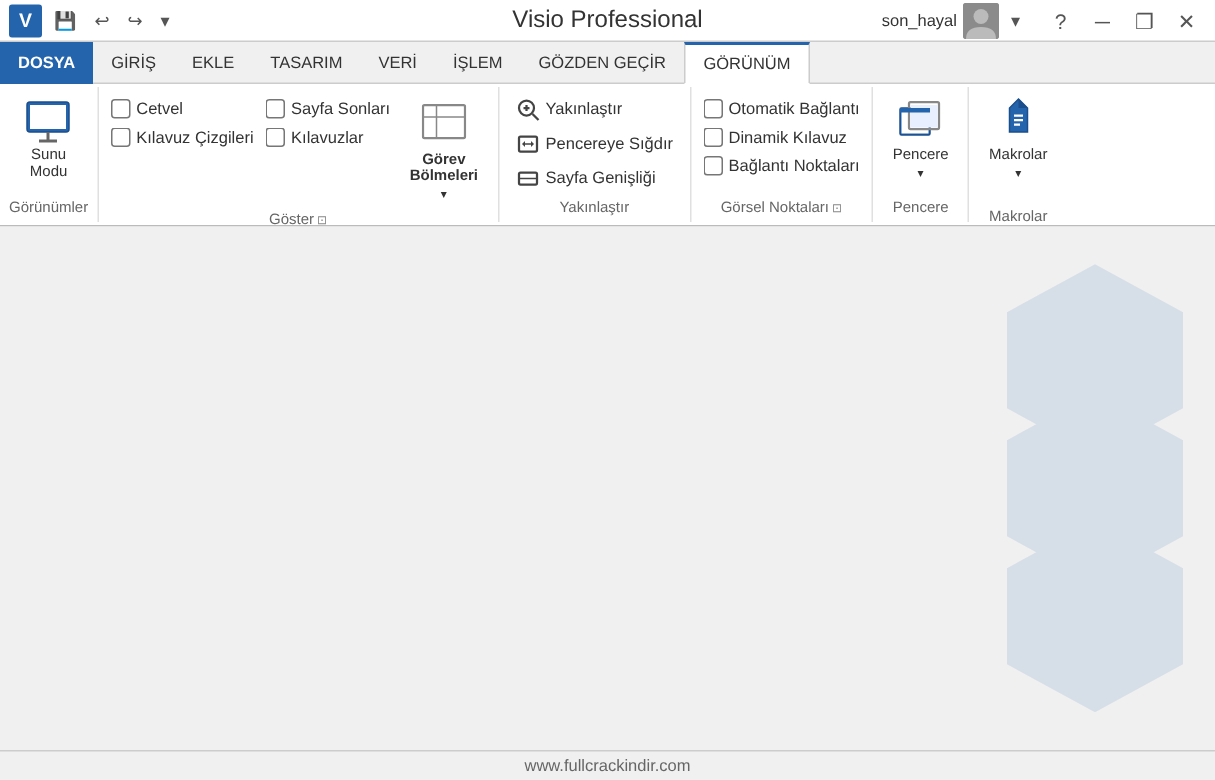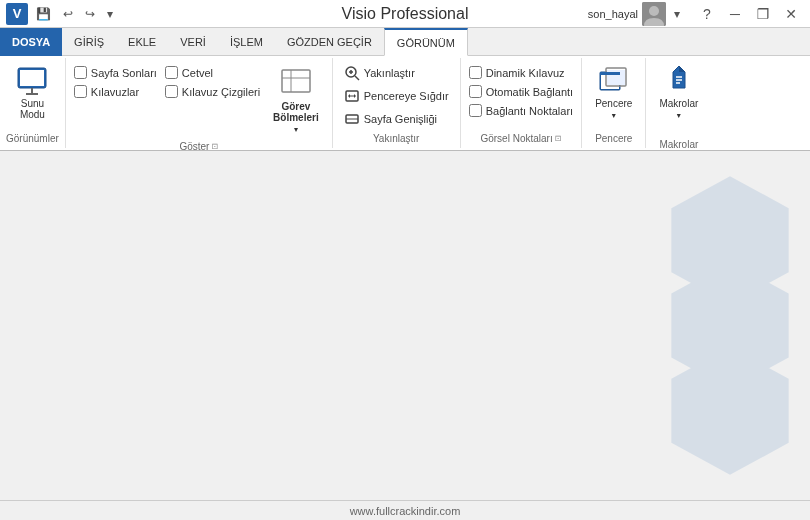--- a/index.html
+++ b/index.html
@@ -266,20 +266,21 @@
     <button class="win-btn">─</button>
     <button class="win-btn">❐</button>
     <button class="win-btn close">✕</button>
   </div>
 </div>
 
 <div id="ribbon-tabs">
   <button class="ribbon-tab active">DOSYA</button>
   <button class="ribbon-tab">GİRİŞ</button>
   <button class="ribbon-tab">EKLE</button>
+  <button class="ribbon-tab">TASARIM</button>
   <button class="ribbon-tab">VERİ</button>
   <button class="ribbon-tab">İŞLEM</button>
   <button class="ribbon-tab">GÖZDEN GEÇİR</button>
   <button class="ribbon-tab selected-view">GÖRÜNÜM</button>
 </div>
 
 <div id="ribbon">
 
   <div class="ribbon-group">
     <div class="ribbon-group-content">
@@ -299,36 +300,36 @@
       <span>Görünümler</span>
     </div>
   </div>
 
   <div class="ribbon-group">
     <div class="ribbon-group-content">
 
       <div class="col-checkboxes">
         <label class="checkbox-row">
           <input type="checkbox" style="">
+          <span>Cetvel</span>
+        </label>
+        <label class="checkbox-row">
+          <input type="checkbox" style="">
+          <span>Kılavuz Çizgileri</span>
+        </label>
+      </div>
+
+      <div class="col-checkboxes">
+        <label class="checkbox-row">
+          <input type="checkbox" style="">
           <span>Sayfa Sonları</span>
         </label>
         <label class="checkbox-row">
           <input type="checkbox" style="">
           <span>Kılavuzlar</span>
-        </label>
-      </div>
-
-      <div class="col-checkboxes">
-        <label class="checkbox-row">
-          <input type="checkbox" style="">
-          <span>Cetvel</span>
-        </label>
-        <label class="checkbox-row">
-          <input type="checkbox" style="">
-          <span>Kılavuz Çizgileri</span>
         </label>
       </div>
 
       <div class="split-btn-container" style="display:flex;flex-direction:column;align-items:center;margin-top:2px;">
         <button class="ribbon-btn-large" style="height:auto;min-width:44px;">
           <div style="width:32px;height:32px;display:flex;align-items:center;justify-content:center;">
             <svg width="30" height="28" viewBox="0 0 30 28">
               <rect x="1" y="1" width="28" height="22" rx="1" fill="#fff" stroke="#888" stroke-width="1.5"></rect>
               <line x1="10" y1="1" x2="10" y2="23" stroke="#888" stroke-width="1"></line>
               <line x1="1" y1="9" x2="29" y2="9" stroke="#888" stroke-width="1"></line>
@@ -384,25 +385,25 @@
     <div class="ribbon-group-label">
       <span>Yakınlaştır</span>
     </div>
   </div>
 
   <div class="ribbon-group">
     <div class="ribbon-group-content">
       <div class="col-checkboxes">
         <label class="checkbox-row">
           <input type="checkbox" style="">
+          <span>Otomatik Bağlantı</span>
+        </label>
+        <label class="checkbox-row">
+          <input type="checkbox" style="">
           <span>Dinamik Kılavuz</span>
-        </label>
-        <label class="checkbox-row">
-          <input type="checkbox" style="">
-          <span>Otomatik Bağlantı</span>
         </label>
         <label class="checkbox-row">
           <input type="checkbox" style="">
           <span>Bağlantı Noktaları</span>
         </label>
       </div>
     </div>
     <div class="ribbon-group-label">
       <span>Görsel Noktaları</span>
       <span class="expand-arrow">⊡</span>

